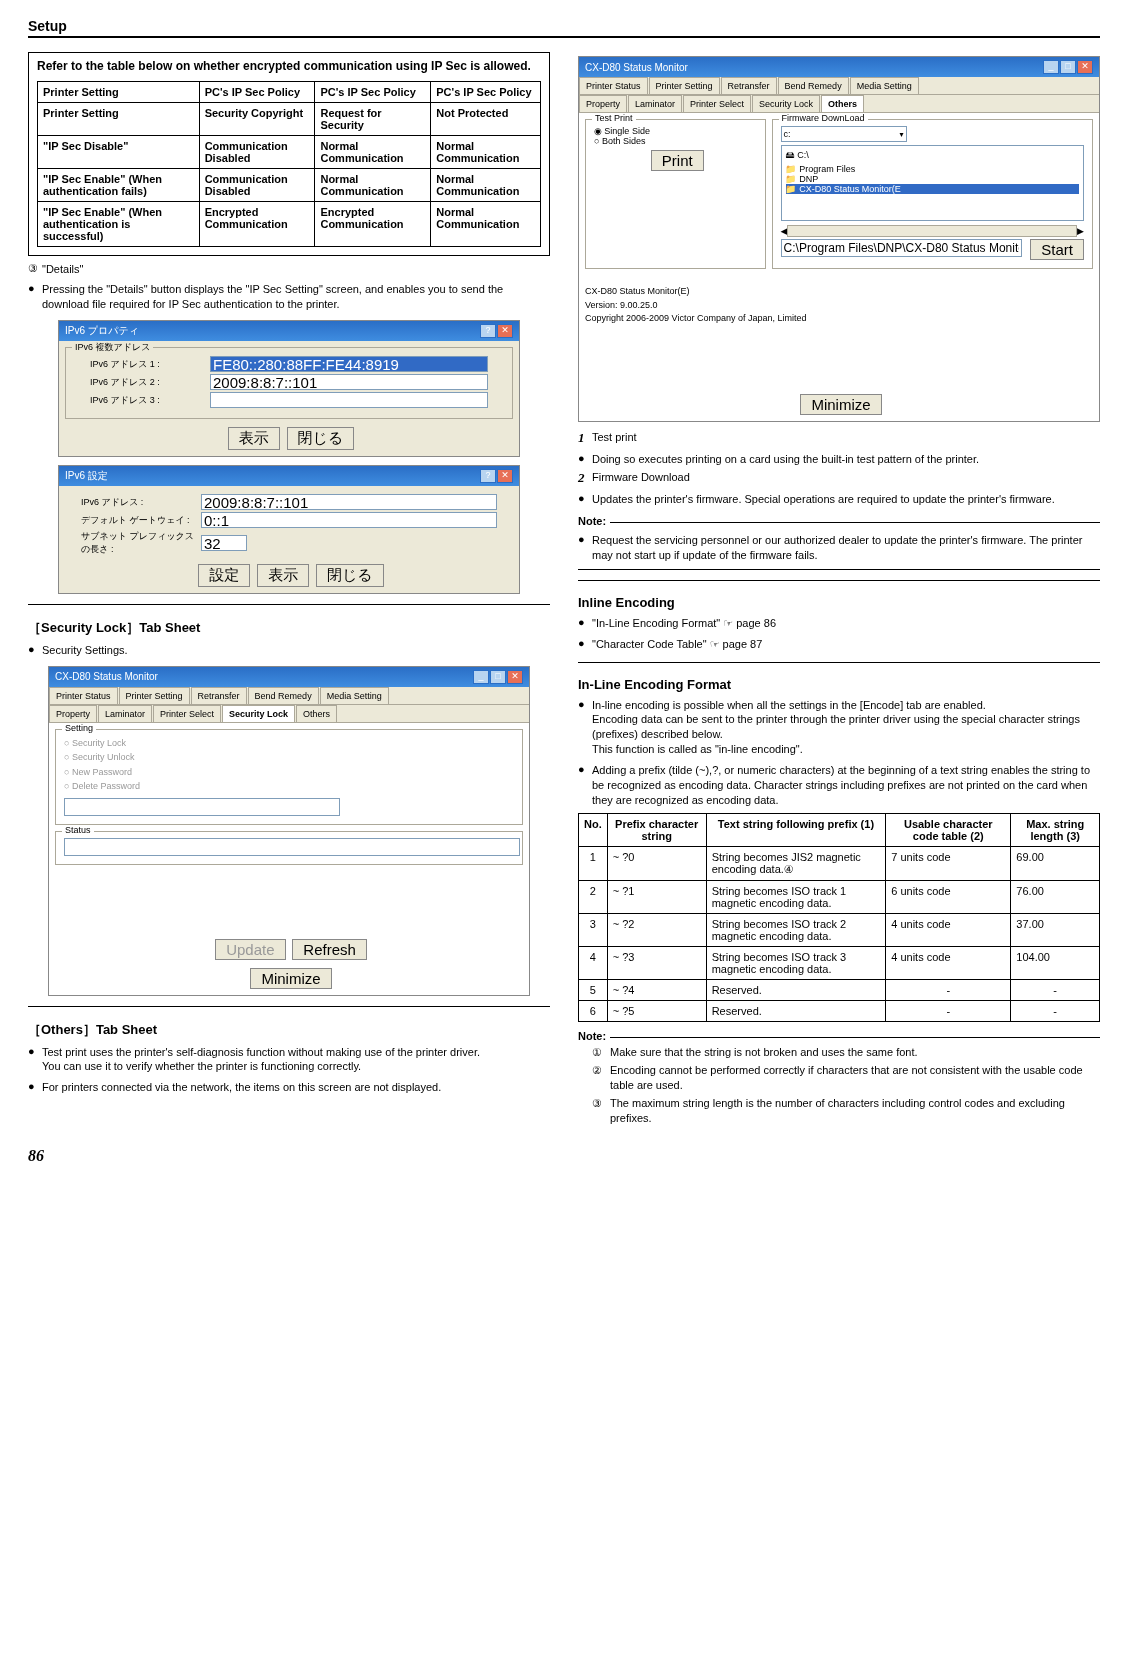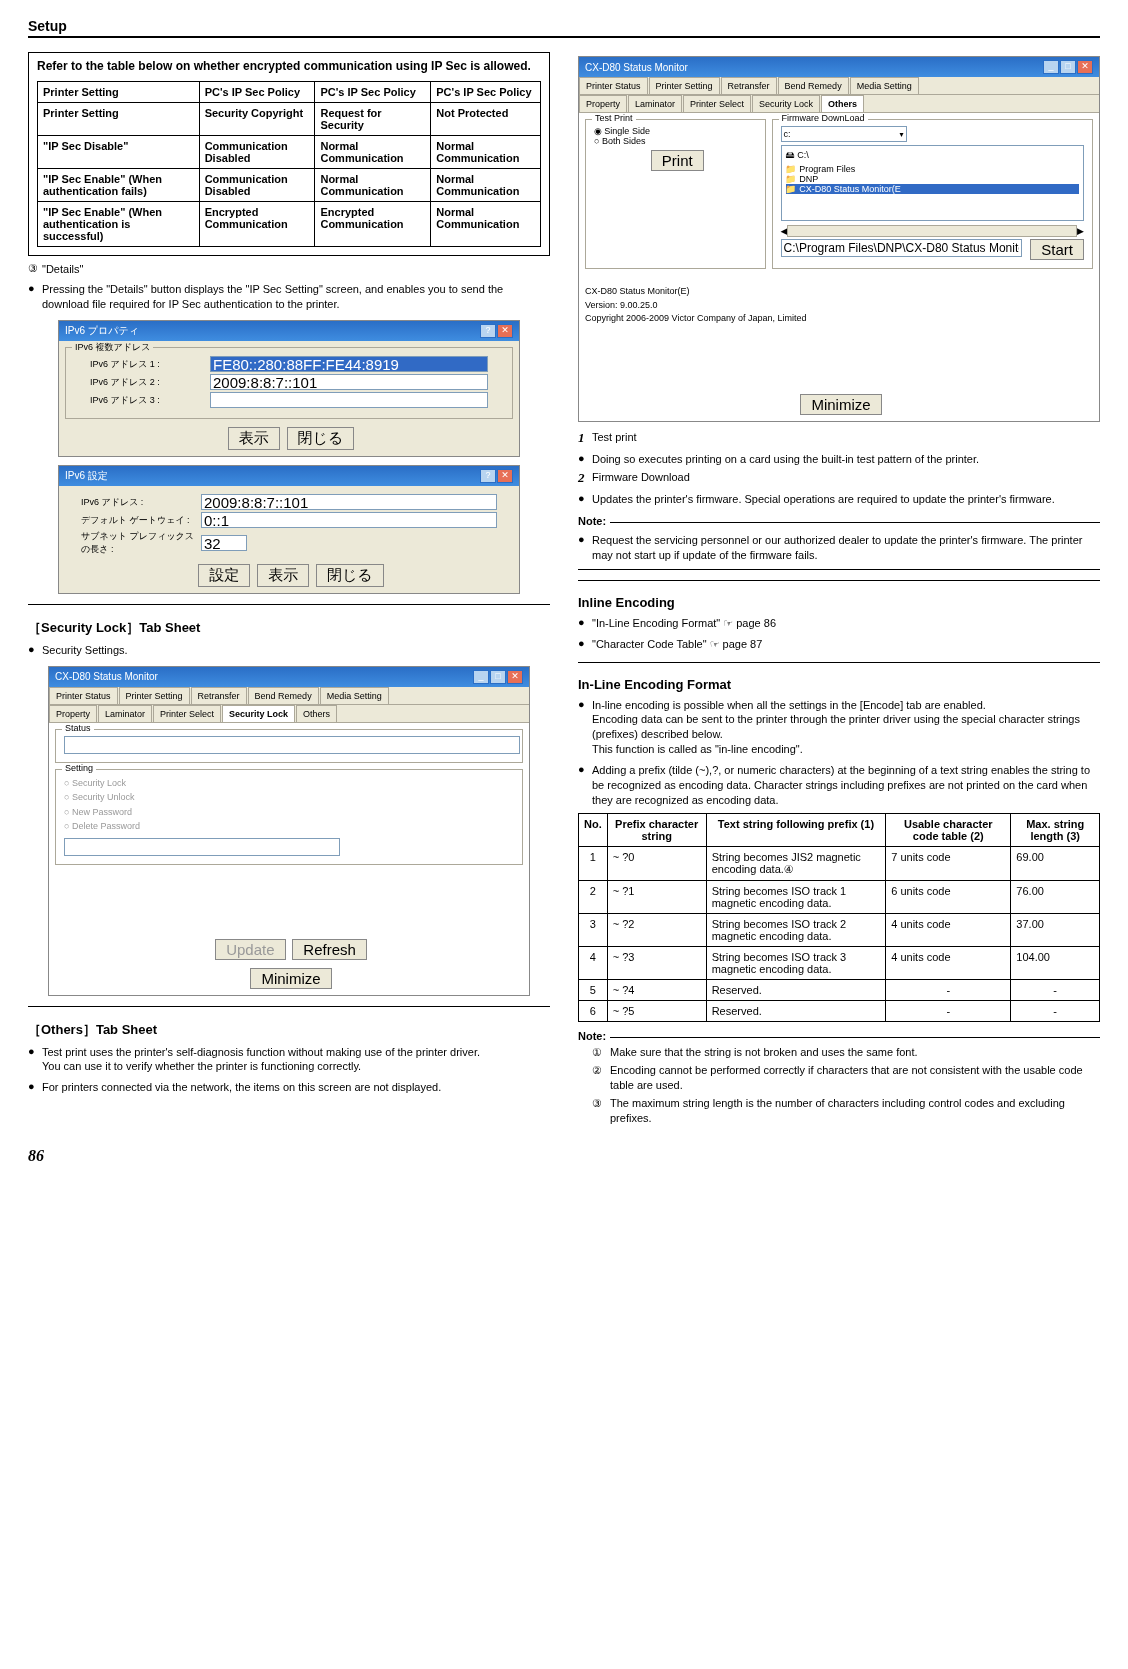--- a/index.html
+++ b/index.html
@@ -182,32 +182,32 @@
       </div>
       <div class="tabbar">
         <span>Property</span>
         <span>Laminator</span>
         <span>Printer Select</span>
         <span class="active">Security Lock</span>
         <span>Others</span>
       </div>
       <div class="panel-inner" style="background:#fff;">
         <div class="fieldset" style="background:#fff;">
-          <span class="legend" style="background:#fff;">Status</span>
-          <input type="text" style="width: 100%; border: 1px solid rgb(127, 157, 185); height: 14px;" readonly="">
-        </div>
-        <div class="fieldset" style="background:#fff;">
           <span class="legend" style="background:#fff;">Setting</span>
           <div style="color:#999;font-size:9px;line-height:1.6;">
             <div>○ <span>Security Lock</span></div>
             <div>○ <span>Security Unlock</span></div>
             <div>○ <span>New Password</span></div>
             <div>○ <span>Delete Password</span></div>
           </div>
           <input type="text" style="width: 60%; border: 1px solid rgb(127, 157, 185); height: 14px; margin-top: 4px;" readonly="">
+        </div>
+        <div class="fieldset" style="background:#fff;">
+          <span class="legend" style="background:#fff;">Status</span>
+          <input type="text" style="width: 100%; border: 1px solid rgb(127, 157, 185); height: 14px;" readonly="">
         </div>
         <div style="height:60px;"></div>
         <div class="right-btns">
           <span class="btn dis">Update</span>
           <span class="btn">Refresh</span>
         </div>
         <div class="right-btns"><span class="btn">Minimize</span></div>
       </div>
     </div>
 

